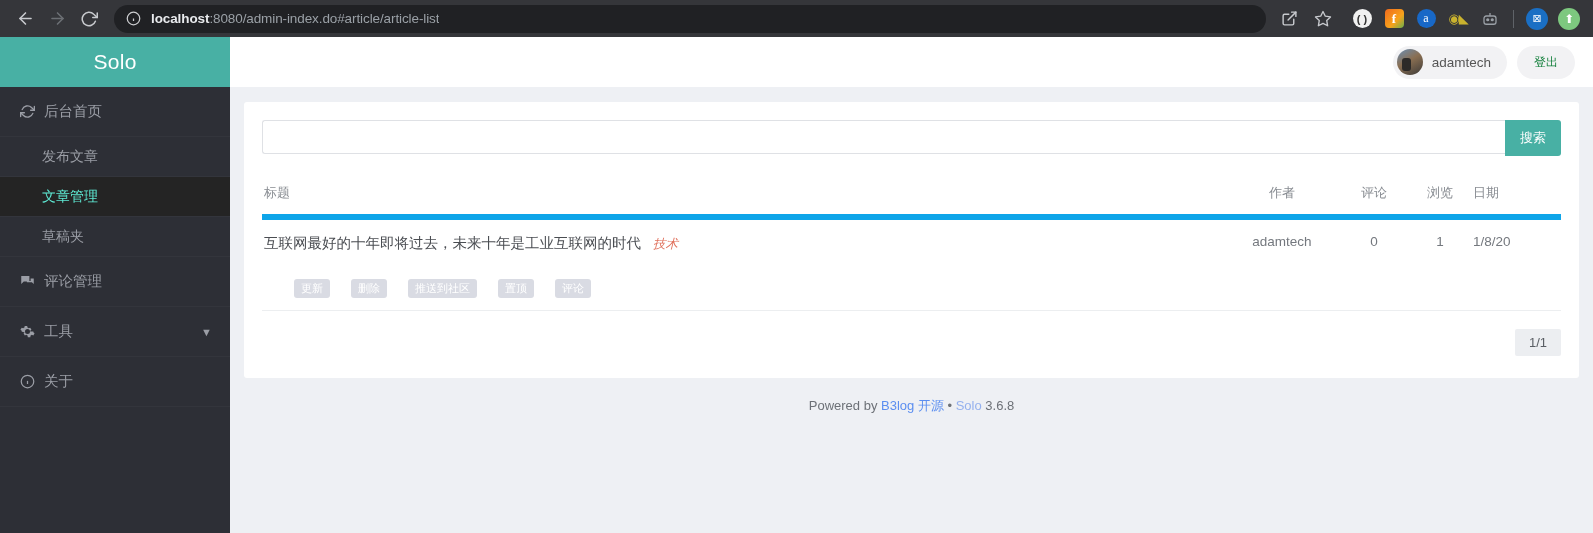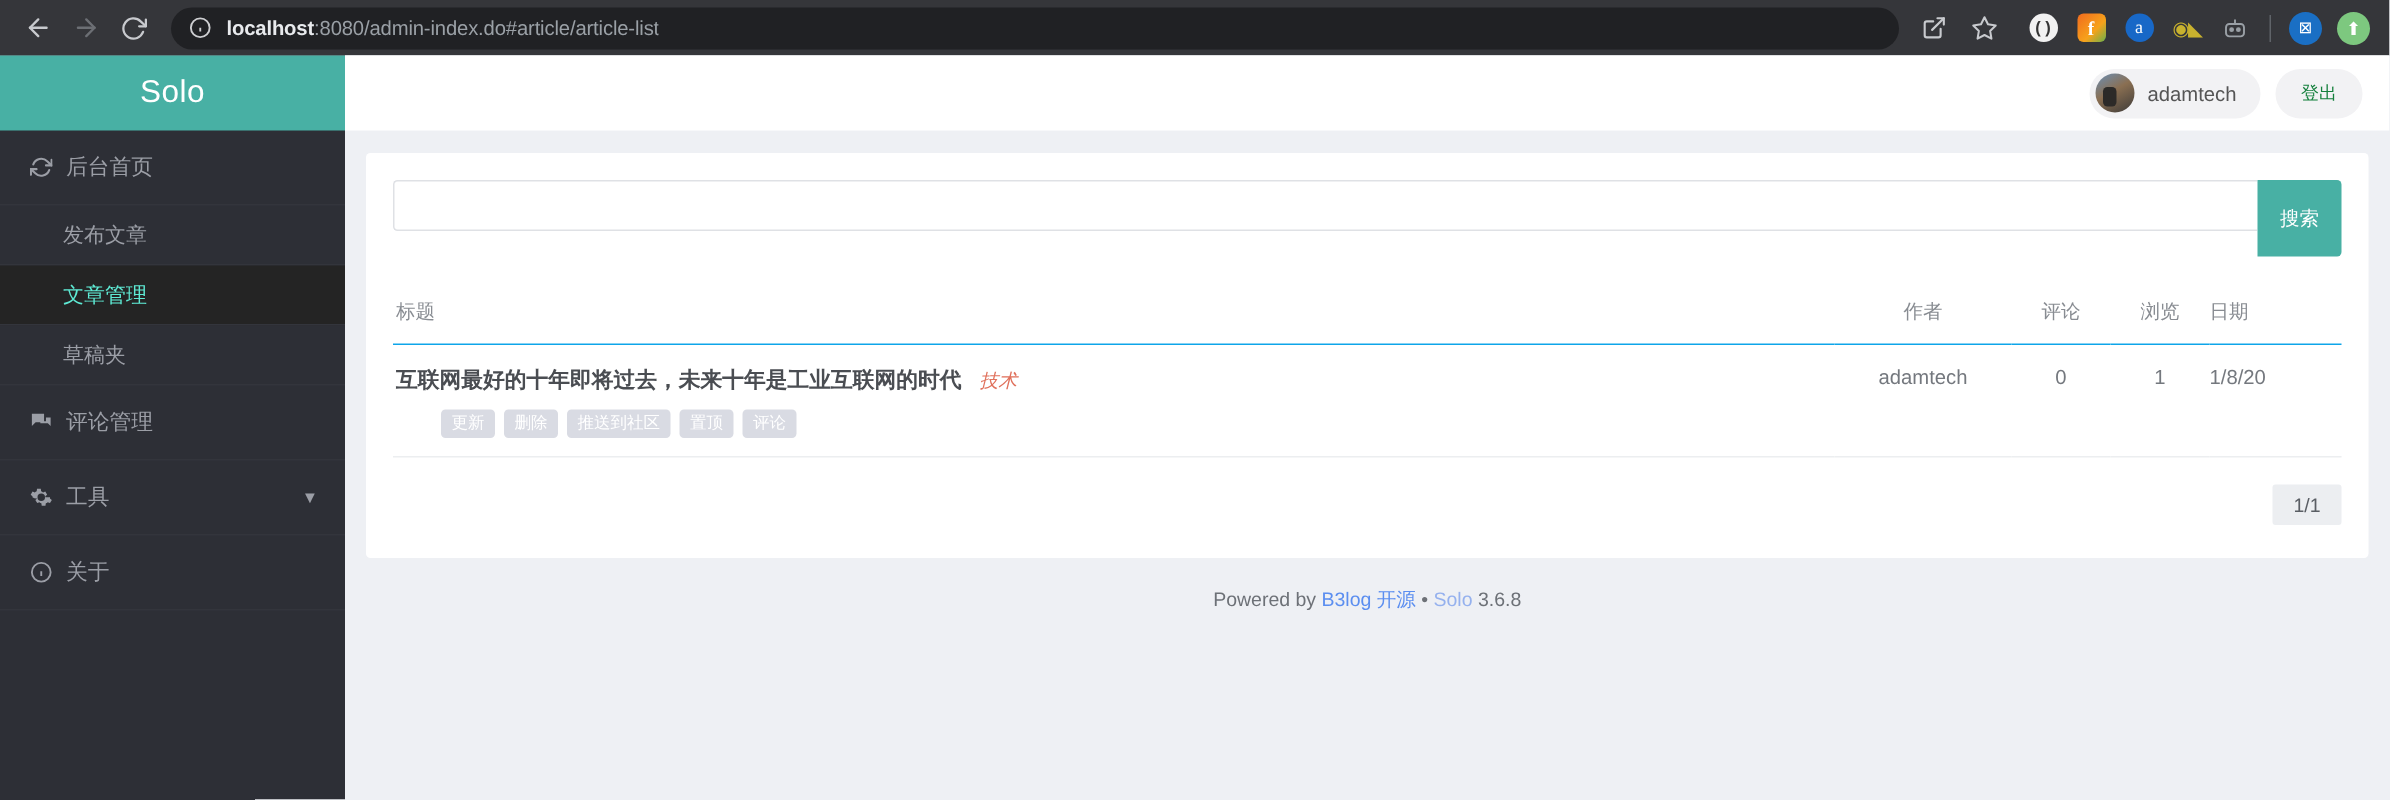--- a/index.html
+++ b/index.html
@@ -182,60 +182,60 @@
     border-radius: 3px 0 0 3px;
     padding: 0 10px;
     font-size: 13px;
     color: #333;
     outline: none;
     font-family: inherit;
     background: #fff;
   }
   .search-btn {
     width: 56px;
-    height: 51px;
+    height: 36px;
     background: #48b0a4;
     color: #fff;
     border: none;
     border-radius: 0 3px 3px 0;
     font-size: 13px;
     font-family: inherit;
     cursor: pointer;
   }
 
   
   table { width: 100%; border-collapse: collapse; }
   thead th {
     font-weight: normal;
     color: #888c92;
     font-size: 13px;
     text-align: left;
     padding: 10px 0 12px 0;
-    border-bottom: 1px solid #0ea5e9;
+    border-bottom: 6px solid #0ea5e9;
   }
   th.c-title { padding-left: 2px; }
   th.c-author { width: 118px; text-align: center; }
   th.c-comment { width: 66px; text-align: center; }
   th.c-view { width: 66px; text-align: center; }
   th.c-date { width: 88px; text-align: left; }
 
   tbody td {
     padding: 14px 0 12px 0;
     font-size: 13.5px;
     color: #74787e;
     vertical-align: top;
     border-bottom: 1px solid #eceef0;
   }
   td.c-title { padding-left: 2px; }
   td.c-author, td.c-comment, td.c-view { text-align: center; }
   td.c-date { text-align: left; }
 
-  .art-title { font-size: 14.5px; color: #4a4d52; font-weight: bold; }
+  .art-title { font-size: 14.5px; color: #4a4d52; }
   .art-tag { color: #e0715c; font-size: 12.5px; font-style: italic; margin-left: 12px; }
-  .art-actions { margin-top: 10px; display: flex; gap: 6px; padding-left: 30px; }
+  .art-actions { margin-top: 26px; display: flex; gap: 21px; padding-left: 30px; }
   .act-btn {
     background: #d9dbe3;
     color: #ffffff;
     font-size: 11px;
     padding: 2px 7px 3px 7px;
     border-radius: 3px;
     line-height: 1.3;
     white-space: nowrap;
   }
 

